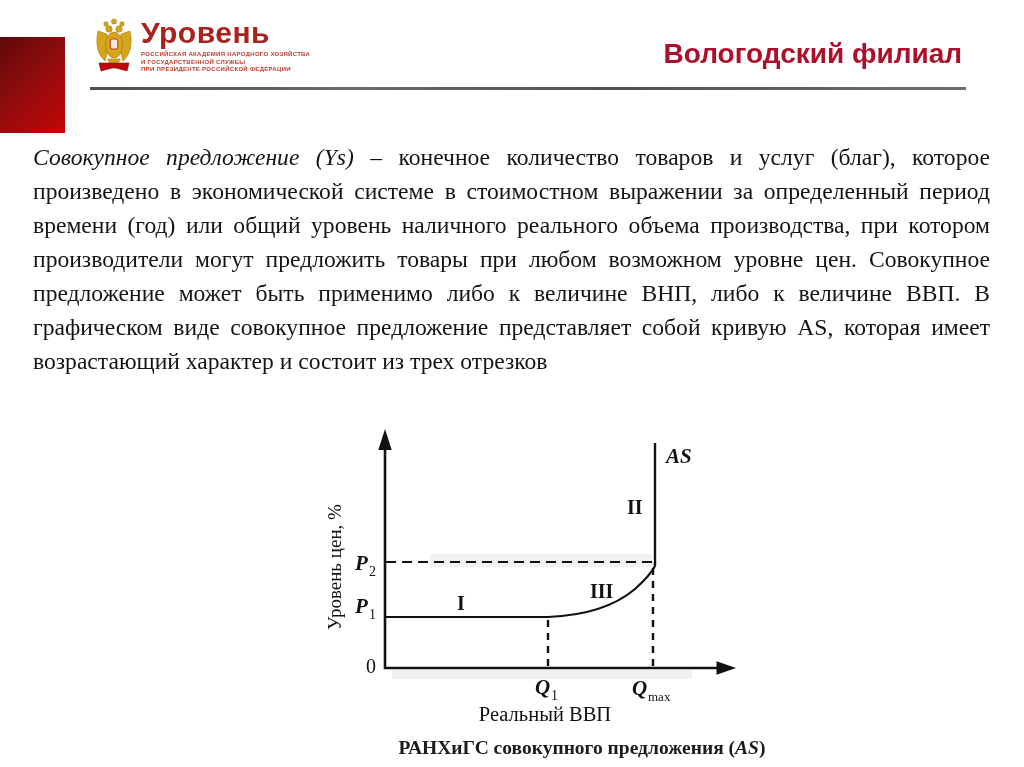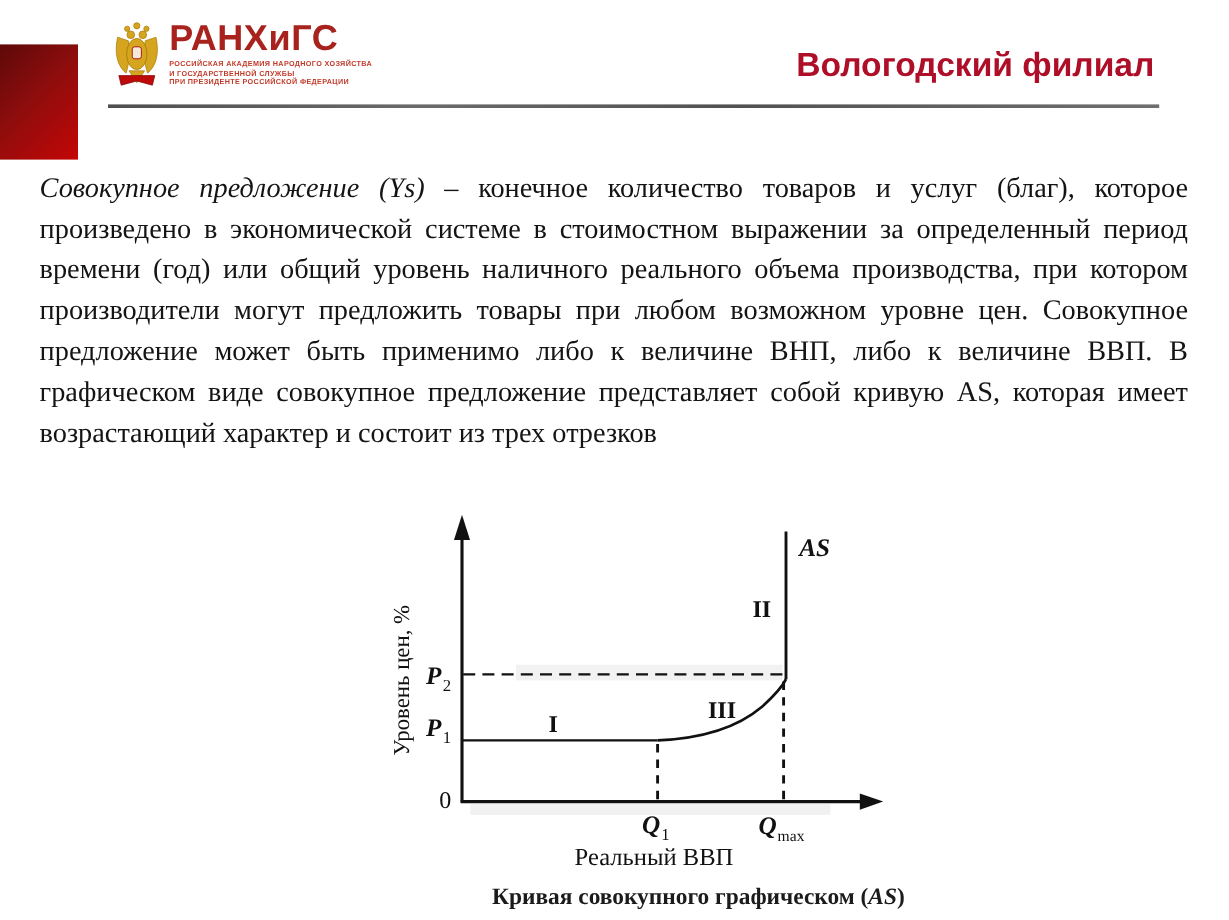--- a/index.html
+++ b/index.html
@@ -52,21 +52,21 @@
       <circle cx="15" cy="11" r="3.2" fill="#D6A51F" stroke="#A87A08" stroke-width="0.6"></circle>
       <circle cx="25" cy="11" r="3.2" fill="#D6A51F" stroke="#A87A08" stroke-width="0.6"></circle>
       <path d="M4,13 C1,27 4,37 11,43 C14,35 14,24 13,16 Z" fill="#D6A51F" stroke="#A87A08" stroke-width="0.6"></path>
       <path d="M36,13 C39,27 36,37 29,43 C26,35 26,24 27,16 Z" fill="#D6A51F" stroke="#A87A08" stroke-width="0.6"></path>
       <ellipse cx="20" cy="27" rx="8.5" ry="13" fill="#D6A51F" stroke="#A87A08" stroke-width="0.7"></ellipse>
       <rect x="16.2" y="21" width="7.6" height="10" rx="2" fill="#f3e9d8" stroke="#B01010" stroke-width="0.8"></rect>
       <path d="M13.5,41 L20,51 L26.5,41 Z" fill="#D6A51F" stroke="#A87A08" stroke-width="0.6"></path>
       <path d="M5,45 L35,45 L33,53 L20,49.5 L7,53 Z" fill="#BF0A0A" stroke="#7c0606" stroke-width="0.6"></path>
     </svg>
     <div class="logo-textcol">
-      <div class="wordmark">РАНХиГС</div>
+      <div class="wordmark">Уровень</div>
       <div class="tagline">
         <div>РОССИЙСКАЯ АКАДЕМИЯ НАРОДНОГО ХОЗЯЙСТВА</div>
         <div>И ГОСУДАРСТВЕННОЙ СЛУЖБЫ</div>
         <div>ПРИ ПРЕЗИДЕНТЕ РОССИЙСКОЙ ФЕДЕРАЦИИ</div>
       </div>
     </div>
   </div>
 
   <div class="branch-title">Вологодский филиал</div>
 
@@ -104,15 +104,15 @@
     <text x="551" y="700" font-size="14">1</text>
     <text class="t-it t-b" x="632" y="695" font-size="21">Q</text>
     <text x="648" y="701" font-size="13">max</text>
 
     <text class="t-b" x="457" y="610" font-size="20">I</text>
     <text class="t-b" x="590" y="598" font-size="20">III</text>
     <text class="t-b" x="627" y="514" font-size="20">II</text>
     <text class="t-it t-b" x="666" y="463" font-size="21">AS</text>
   </svg>
 
-  <div class="fig-caption"><span>Кривая совокупного графическом (</span><span class="em">AS</span><span>)</span></div>
+  <div class="fig-caption"><span>РАНХиГС совокупного предложения (</span><span class="em">AS</span><span>)</span></div>
 
 </div>
 
 </body></html>

